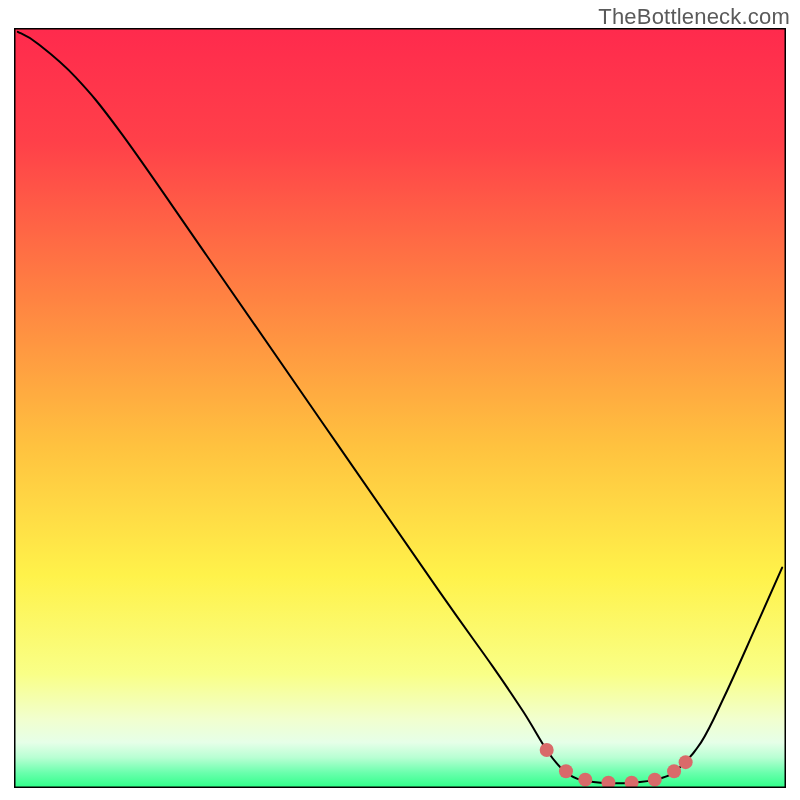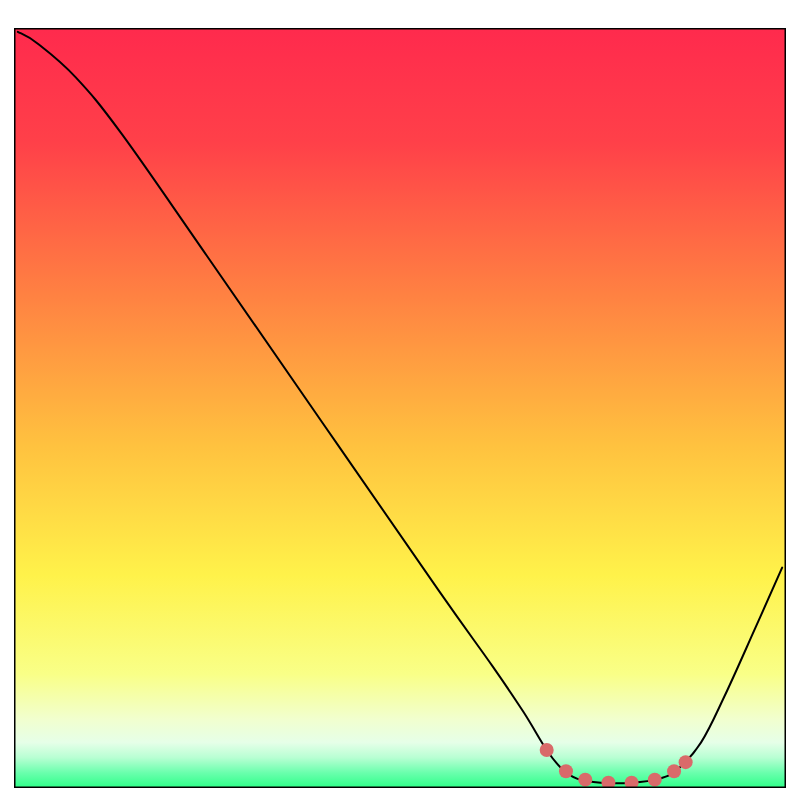--- a/index.html
+++ b/index.html
@@ -29,20 +29,21 @@
     position: absolute;
     left: 14px;
     top: 28px;
     display: block;
   }
 </style>
 </head>
 <body>
 
 <div class="frame">
+  <div class="watermark">TheBottleneck.com</div>
 
   <svg class="chart" width="772" height="760" viewBox="0 0 772 760">
     <defs>
       <linearGradient id="bgGrad" x1="0" y1="0" x2="0" y2="1">
           <stop offset="0%" stop-color="#ff2a4d"></stop>
           <stop offset="15%" stop-color="#ff4049"></stop>
           <stop offset="35%" stop-color="#ff8142"></stop>
           <stop offset="55%" stop-color="#ffc23f"></stop>
           <stop offset="72%" stop-color="#fff24a"></stop>
           <stop offset="85%" stop-color="#f9ff87"></stop>

